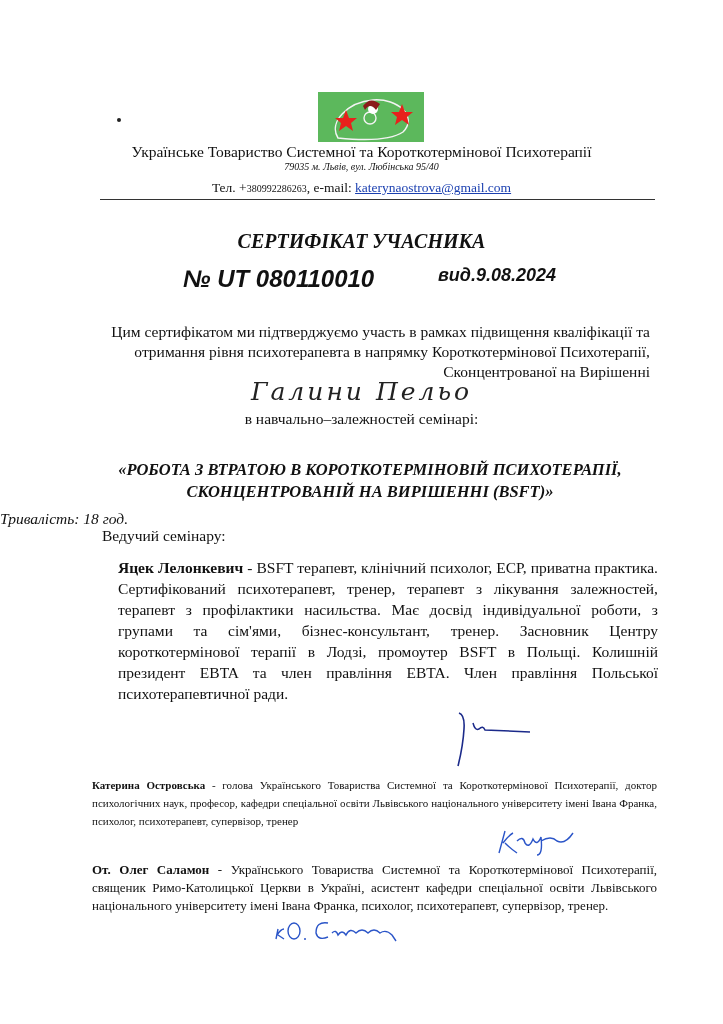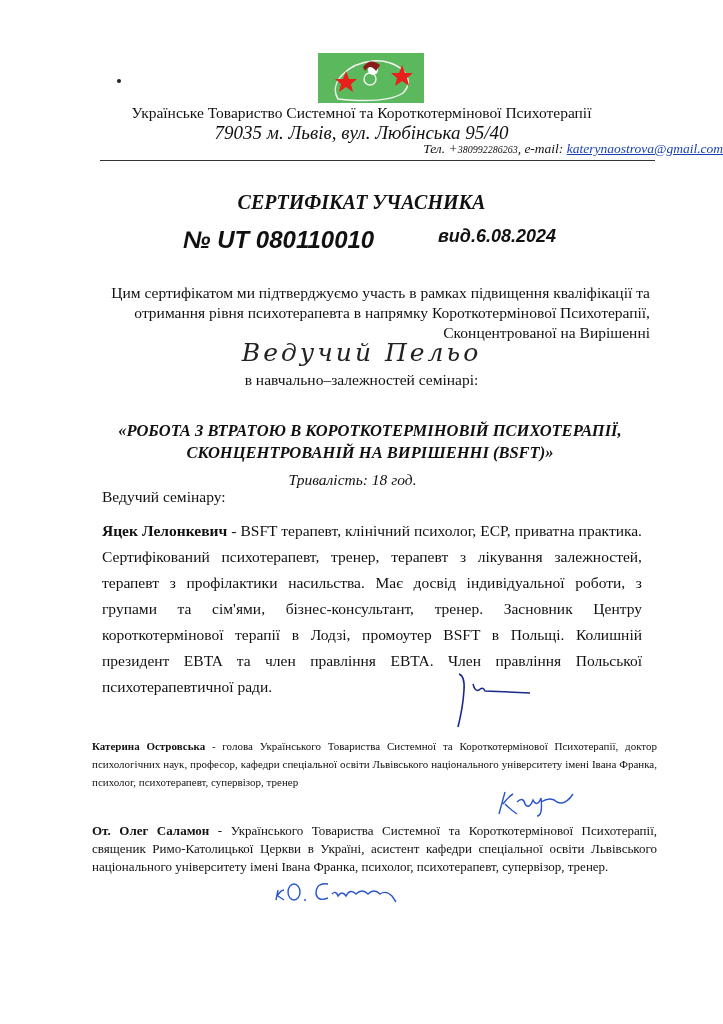--- a/index.html
+++ b/index.html
@@ -1,36 +1,36 @@
 <!DOCTYPE html>
 <html><head>
 <meta charset="utf-8">
 <style>
   * { margin: 0; padding: 0; box-sizing: border-box; }
   html, body { width: 723px; height: 1024px; background: #ffffff; overflow: hidden; }
   body { position: relative; font-family: "Liberation Serif", serif; color: #111; }
-  .abs { position: absolute; }
+  .abs { position: absolute; margin-top: 39px; }
   .logo { left: 318px; top: 53px; width: 106px; height: 50px; }
   .dot { left: 117px; top: 79px; width: 4px; height: 4px; background: #222; border-radius: 50%; }
   .org { left: 0; width: 723px; text-align: center; top: 104px; font-size: 15.5px; }
-  .addr { left: 0; width: 723px; text-align: center; top: 122px; font-size: 19px; font-style: italic; }
-  .contact { left: 0; width: 723px; text-align: right; top: 141px; font-size: 13.5px; font-style: italic; }
+  .addr { left: 0; width: 723px; text-align: center; top: 122px; font-size: 10px; font-style: italic; }
+  .contact { left: 0; width: 723px; text-align: center; top: 141px; font-size: 13.5px; }
   .contact .phone { font-size: 10px; }
   .contact a { color: #1a3fb0; text-decoration: underline; }
   .hr { left: 100px; top: 160px; width: 555px; height: 1px; background: #333; }
   .cert-title { left: 0; width: 723px; text-align: center; top: 191px; font-size: 20px; font-style: italic; font-weight: bold; }
   .cert-num { left: 183px; top: 226px; font-family: "Liberation Sans", sans-serif; font-size: 24px; font-style: italic; font-weight: bold; }
   .cert-date { left: 438px; top: 226px; font-family: "Liberation Sans", sans-serif; font-size: 18px; font-style: italic; font-weight: bold; }
   .intro { left: 90px; width: 560px; top: 283px; text-align: right; font-size: 15.5px; line-height: 20px; }
   .participant { left: 0; width: 723px; text-align: center; top: 338px; font-family: "DejaVu Serif", serif; font-style: italic; font-size: 25px; color: #222; letter-spacing: 3px; }
   .seminar-lead { left: 0; width: 723px; text-align: center; top: 371px; font-size: 15.5px; }
   .seminar-title { left: 90px; width: 560px; top: 420px; text-align: center; font-size: 16.5px; font-weight: bold; font-style: italic; line-height: 22px; }
-  .duration { left: 0; width: 705px; text-align: center; top: 471px; font-size: 15.5px; font-style: italic; }
+  .duration { left: 0; width: 705px; top: 471px; font-size: 15.5px; font-style: italic; }
   .host-label { left: 102px; top: 488px; font-size: 15.5px; }
-  .bio { left: 102px; width: 540px; top: 518px; font-size: 15.5px; line-height: 26px; text-align: justify; }
+  .bio { left: 118px; width: 540px; top: 518px; font-size: 15.5px; line-height: 21px; text-align: justify; }
   .bio b { font-weight: bold; }
   .sig1 { left: 455px; top: 672px; width: 80px; height: 60px; }
   .board1 { left: 92px; width: 565px; top: 737px; font-size: 11px; line-height: 18px; text-align: justify; }
   .sig2 { left: 495px; top: 788px; width: 80px; height: 30px; }
   .board2 { left: 92px; width: 565px; top: 822px; font-size: 13px; line-height: 18px; text-align: justify; }
   .sig3 { left: 272px; top: 876px; width: 150px; height: 30px; }
 </style>
 </head>
 <body>
 
@@ -50,24 +50,24 @@
 
 <div class="abs org">Українське Товариство Системної та Короткотермінової  Психотерапії</div>
 <div class="abs addr">79035 м. Львів, вул. Любінська 95/40</div>
 <div class="abs contact">
   <span>Тел. +</span><span class="phone">380992286263</span><span>, e-mail: </span><a>katerynaostrova@gmail.com</a>
 </div>
 <div class="abs hr"></div>
 
 <div class="abs cert-title">СЕРТИФІКАТ УЧАСНИКА</div>
 <div class="abs cert-num">№ UT 080110010</div>
-<div class="abs cert-date">вид.6.08.2024</div>
+<div class="abs cert-date">вид.9.08.2024</div>
 
 <div class="abs intro">Цим сертифікатом ми підтверджуємо участь в рамках підвищення кваліфікації та отримання рівня психотерапевта в напрямку Короткотермінової Психотерапії, Сконцентрованої на Вирішенні</div>
-<div class="abs participant">Ведучий Пельо</div>
+<div class="abs participant">Галини Пельо</div>
 <div class="abs seminar-lead">в навчально–залежностей семінарі:</div>
 
 <div class="abs seminar-title">«РОБОТА З ВТРАТОЮ В КОРОТКОТЕРМІНОВІЙ ПСИХОТЕРАПІЇ, СКОНЦЕНТРОВАНІЙ НА ВИРІШЕННІ (BSFT)»</div>
 <div class="abs duration">Тривалість: 18 год.</div>
 
 <div class="abs host-label">Ведучий семінару:</div>
 <div class="abs bio">
   <b>Яцек Лелонкевич</b><span> - BSFT терапевт, клінічний психолог, ЕСР, приватна практика. Сертифікований психотерапевт, тренер, терапевт з лікування залежностей, терапевт з профілактики насильства. Має досвід індивідуальної роботи, з групами та сім'ями, бізнес-консультант, тренер. Засновник Центру короткотермінової терапії в Лодзі, промоутер BSFT в Польщі. Колишній президент EBTA та член правління EBTA. Член правління Польської психотерапевтичної ради.</span>
 </div>
 

